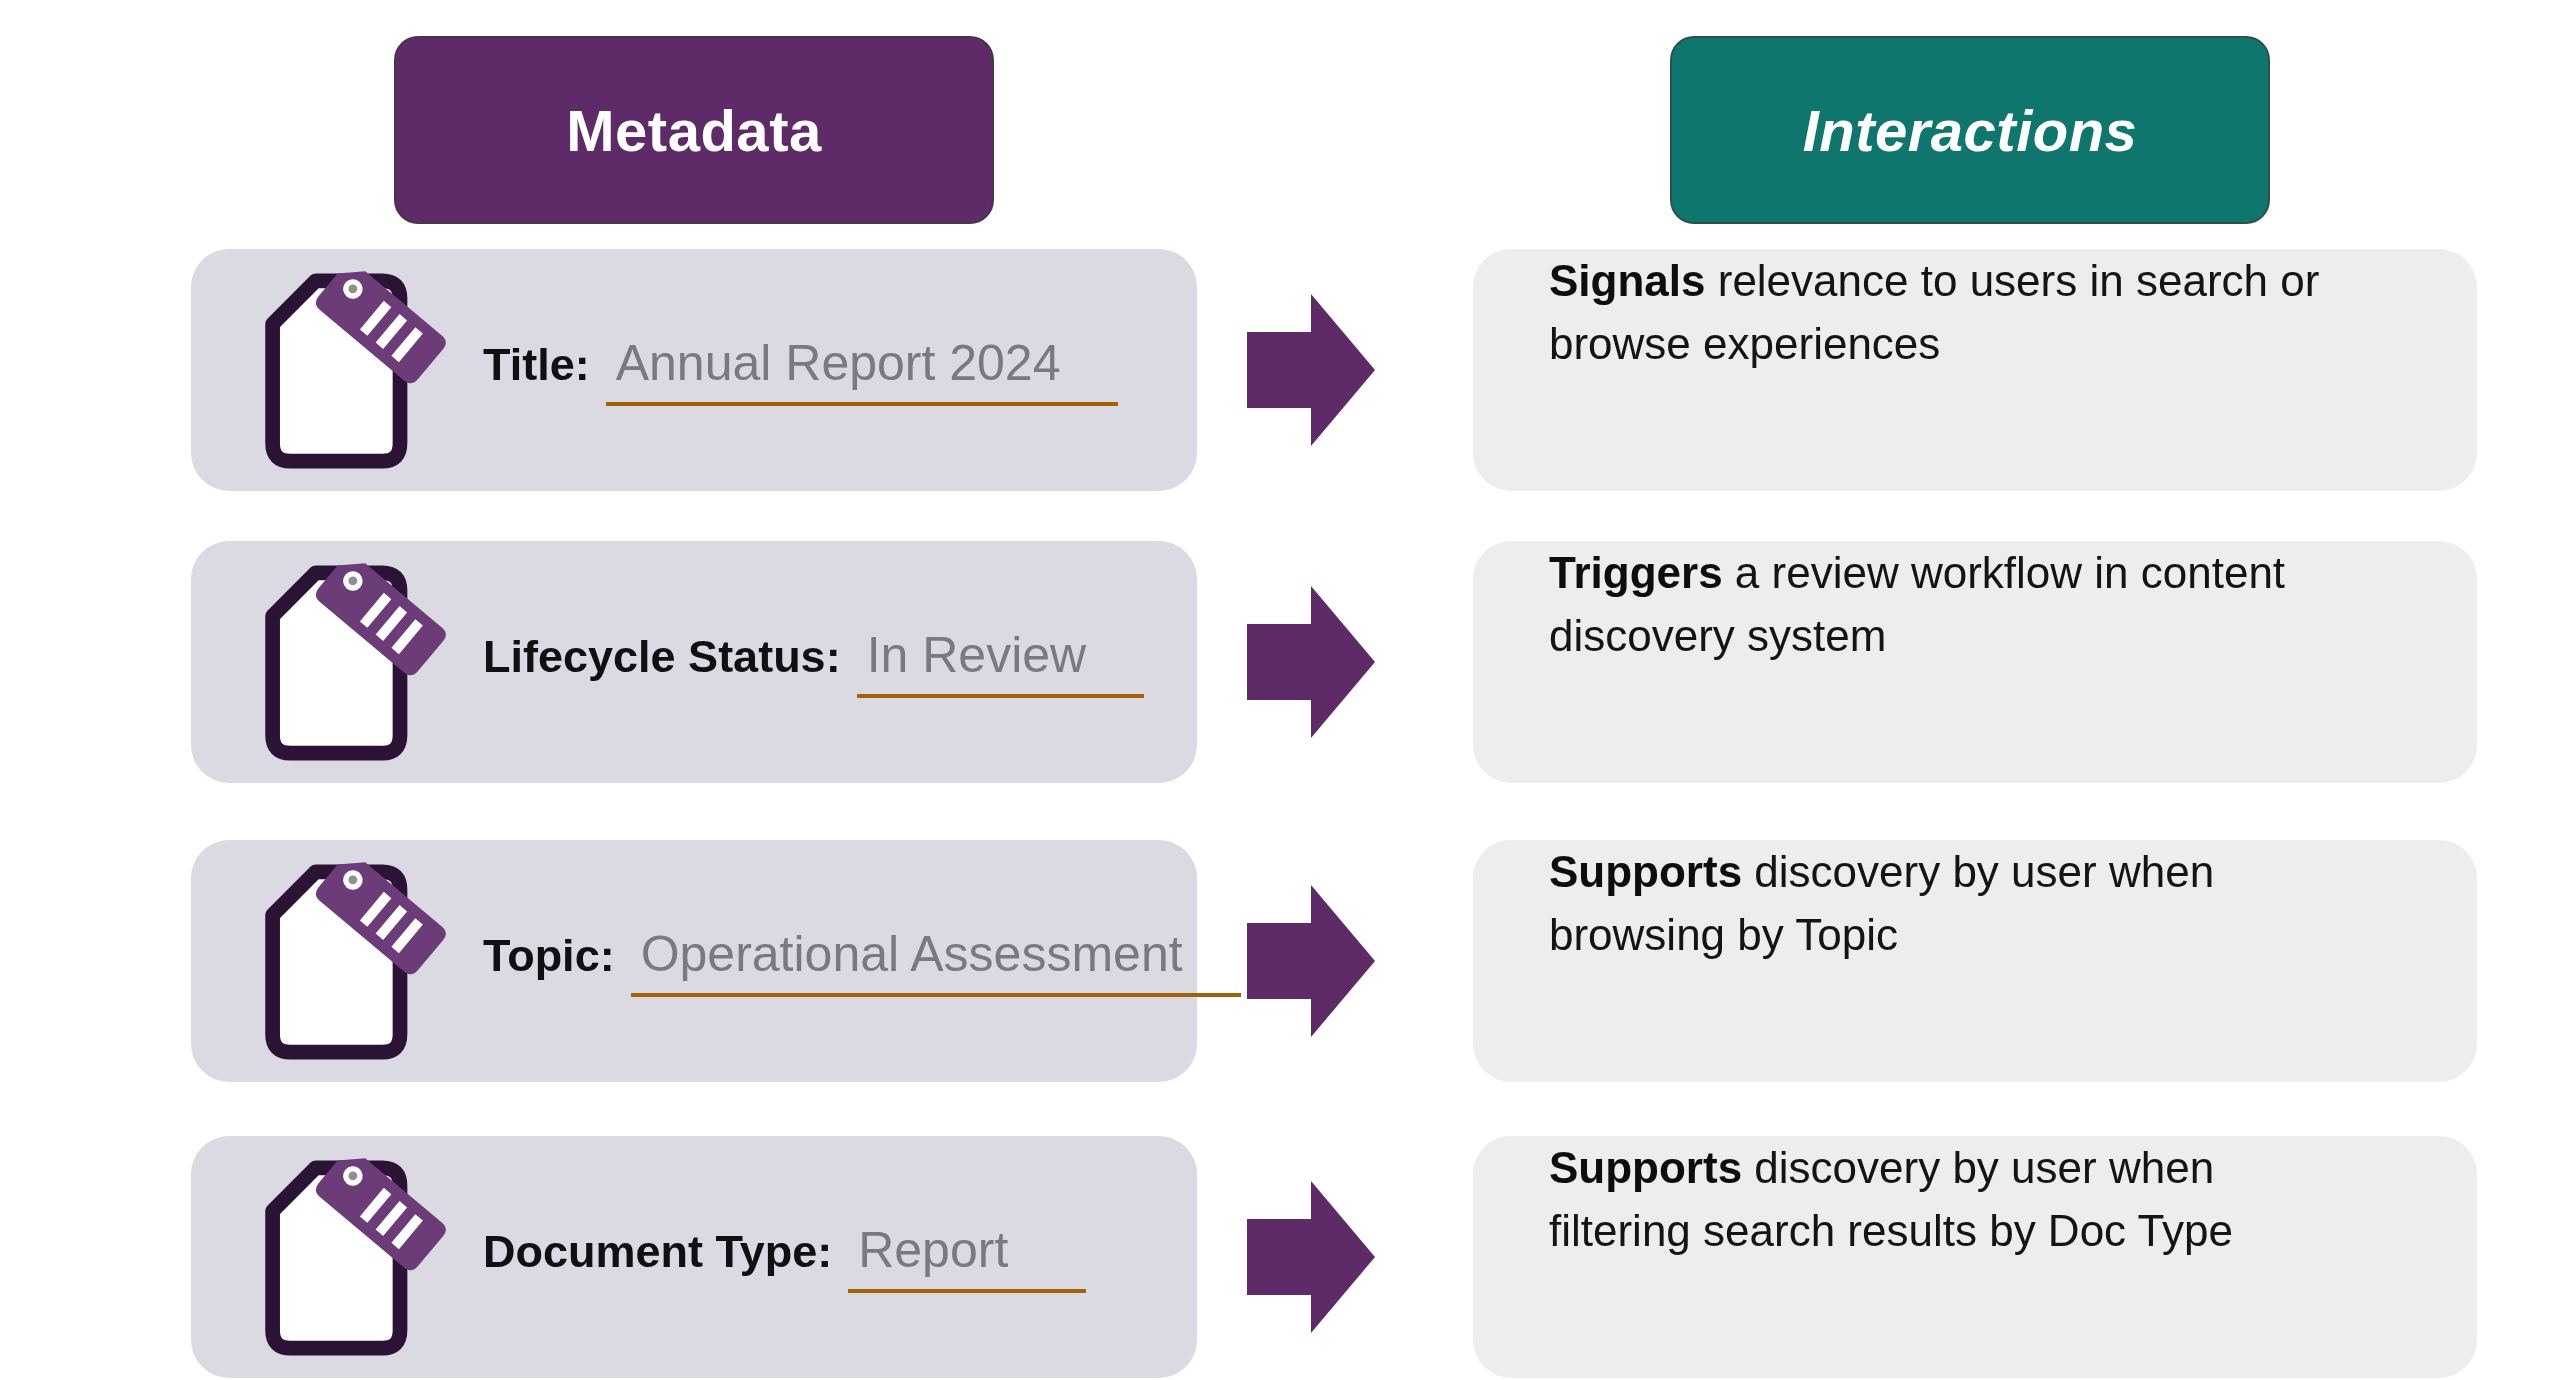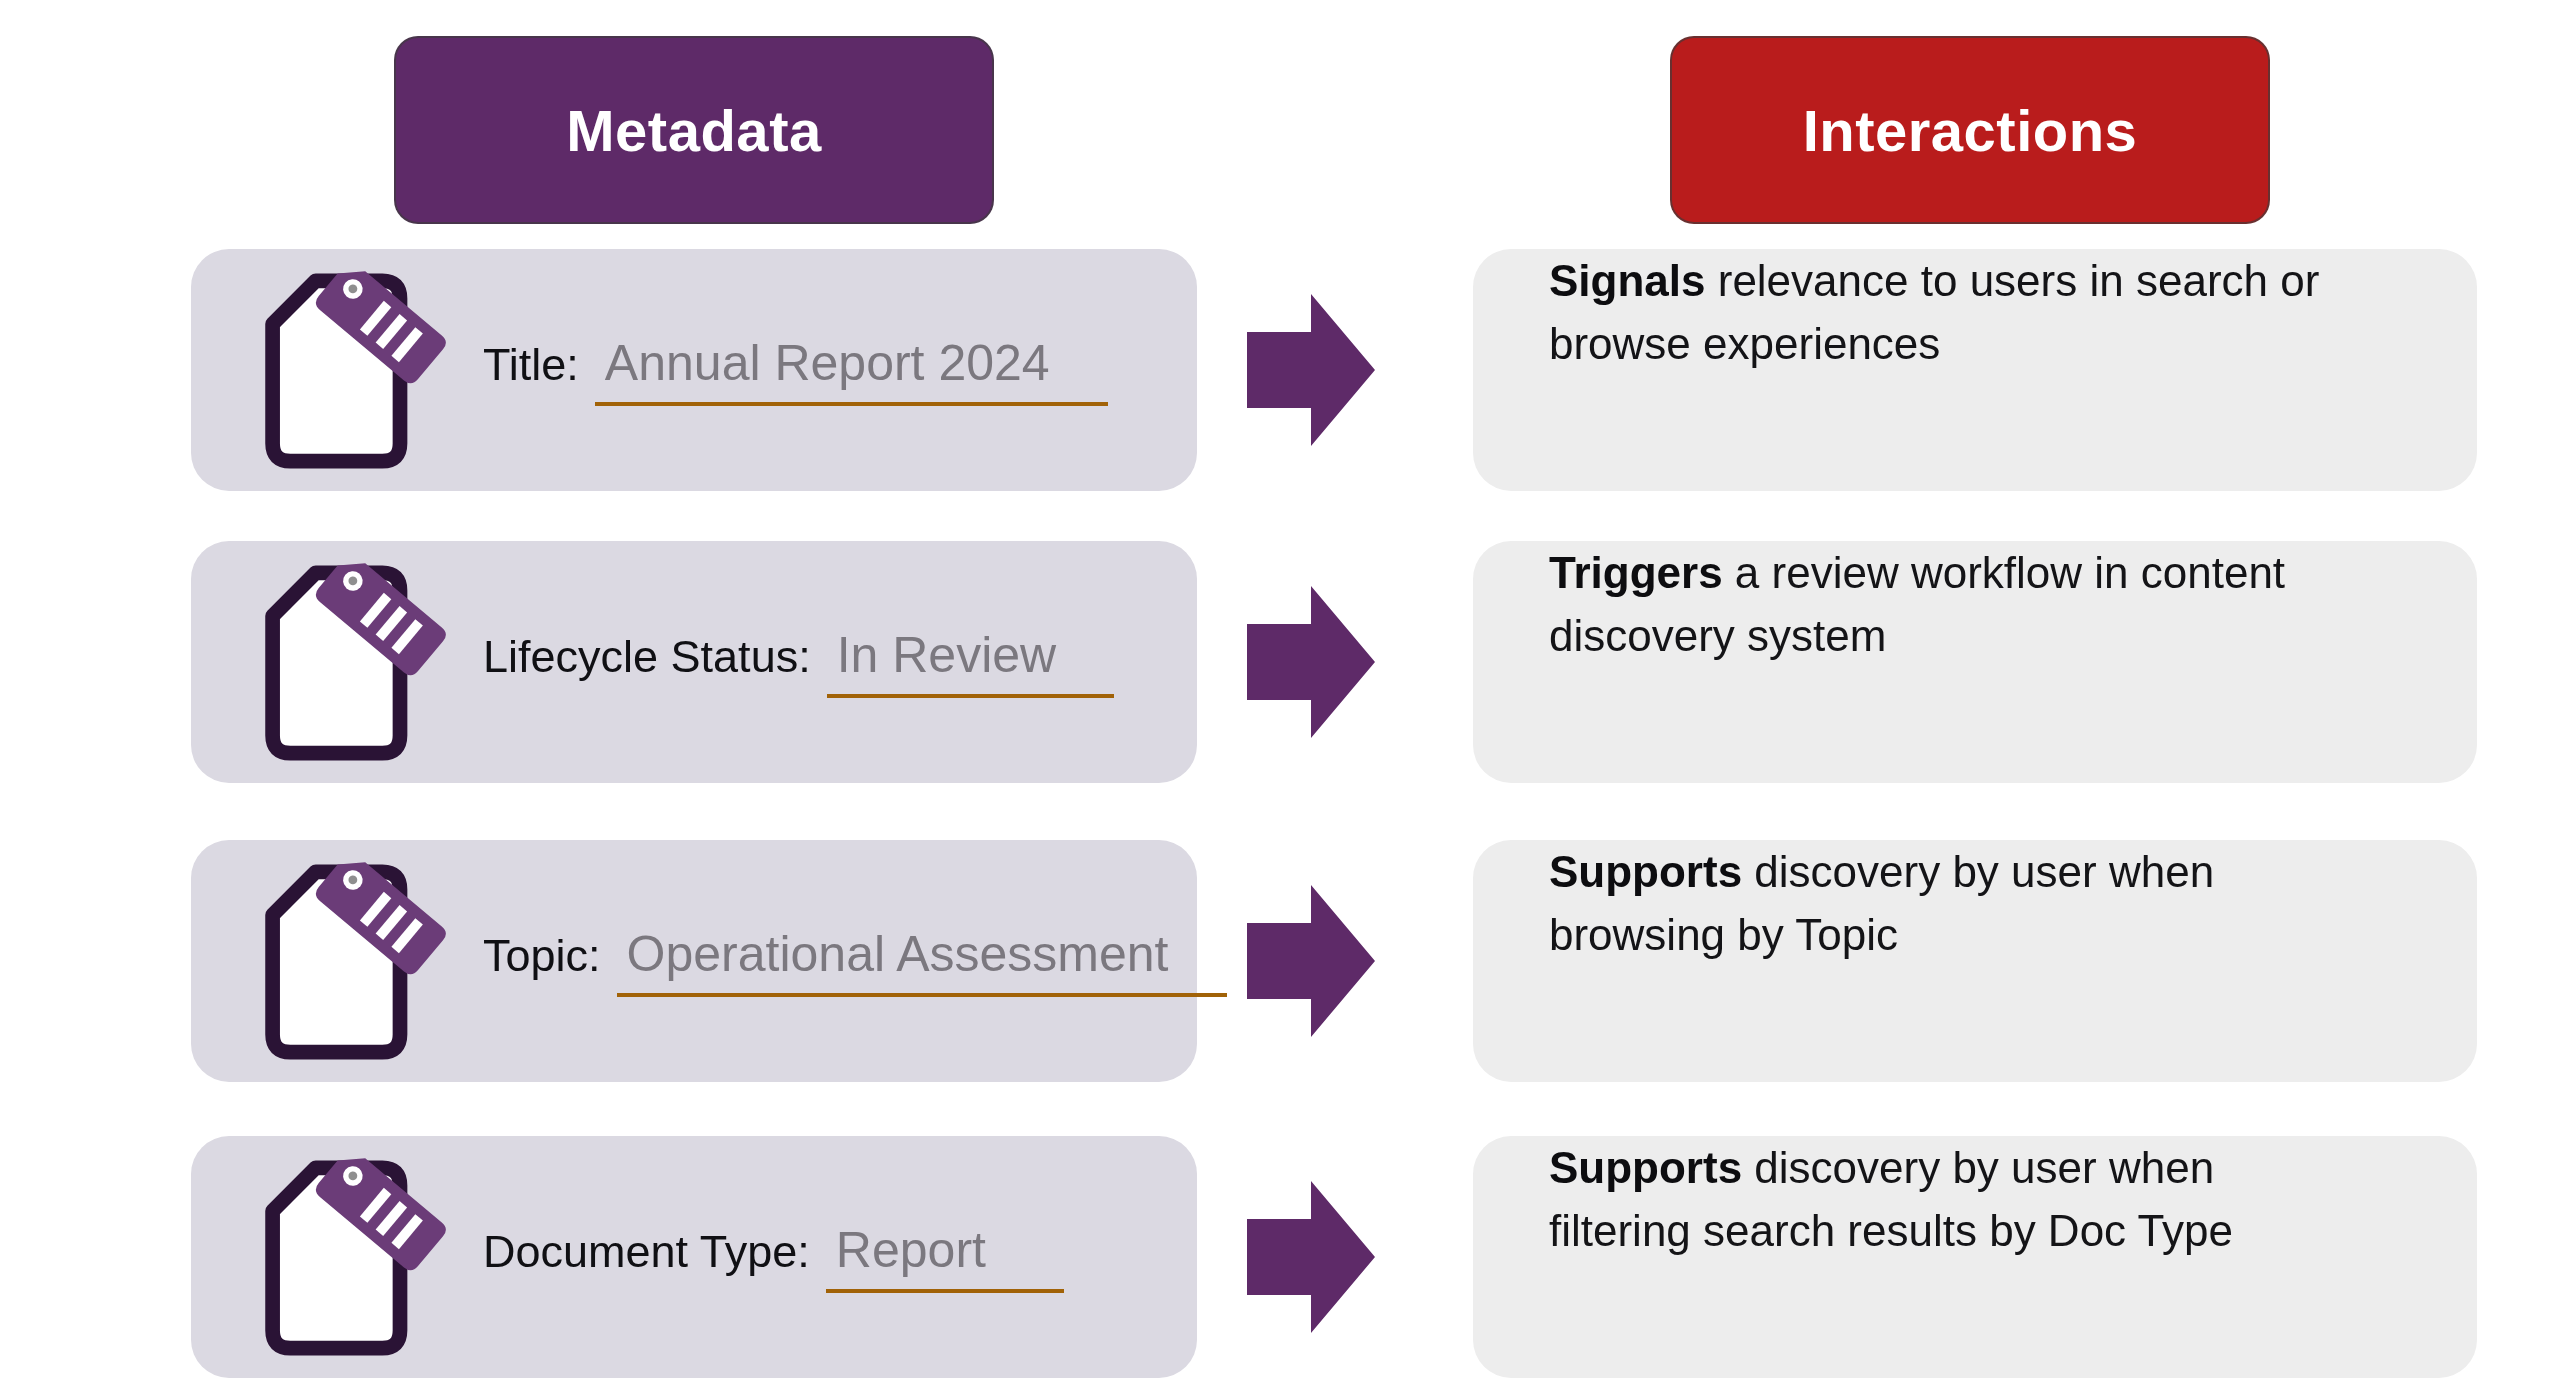--- a/index.html
+++ b/index.html
@@ -15,41 +15,41 @@
   
   .badge{
     position:absolute;top:36px;width:600px;height:188px;
     border-radius:24px;
     display:flex;align-items:center;justify-content:center;
     color:#ffffff;font-size:58px;font-weight:700;letter-spacing:.5px;
     border:2px solid rgba(60,60,60,.65);
     box-sizing:border-box;
   }
   .badge-metadata{left:394px;background:#5E2A68;}
-  .badge-interactions{left:1670px;background:#b91c1c;}
+  .badge-interactions{left:1670px;background:#0f766e;font-style:italic;}
 
   
   .row{position:absolute;left:0;width:2560px;height:242px;}
   .row1{top:249px;} .row2{top:541px;} .row3{top:840px;} .row4{top:1136px;}
 
   .card-left{
     position:absolute;left:191px;top:0;width:1006px;height:242px;
     background:#DBD9E2;border-radius:38px;
     display:flex;align-items:center;
     box-sizing:border-box;padding-left:62px;
   }
   .icon-wrap{flex:0 0 auto;width:196px;height:206px;}
   .icon-wrap svg{width:100%;height:100%;display:block;}
 
   .field{
     margin-left:34px;white-space:nowrap;
     display:flex;align-items:baseline;
   }
   .field .label{
-    font-size:45px;font-weight:400;color:#101014;
+    font-size:45px;font-weight:700;color:#101014;
   }
   .field .value{
     display:inline-block;
     margin-left:16px;
     font-size:50px;color:#7B787F;
     padding:0 58px 10px 10px;
     border-bottom:4px solid #a16207;
     min-width:170px;
   }
 

